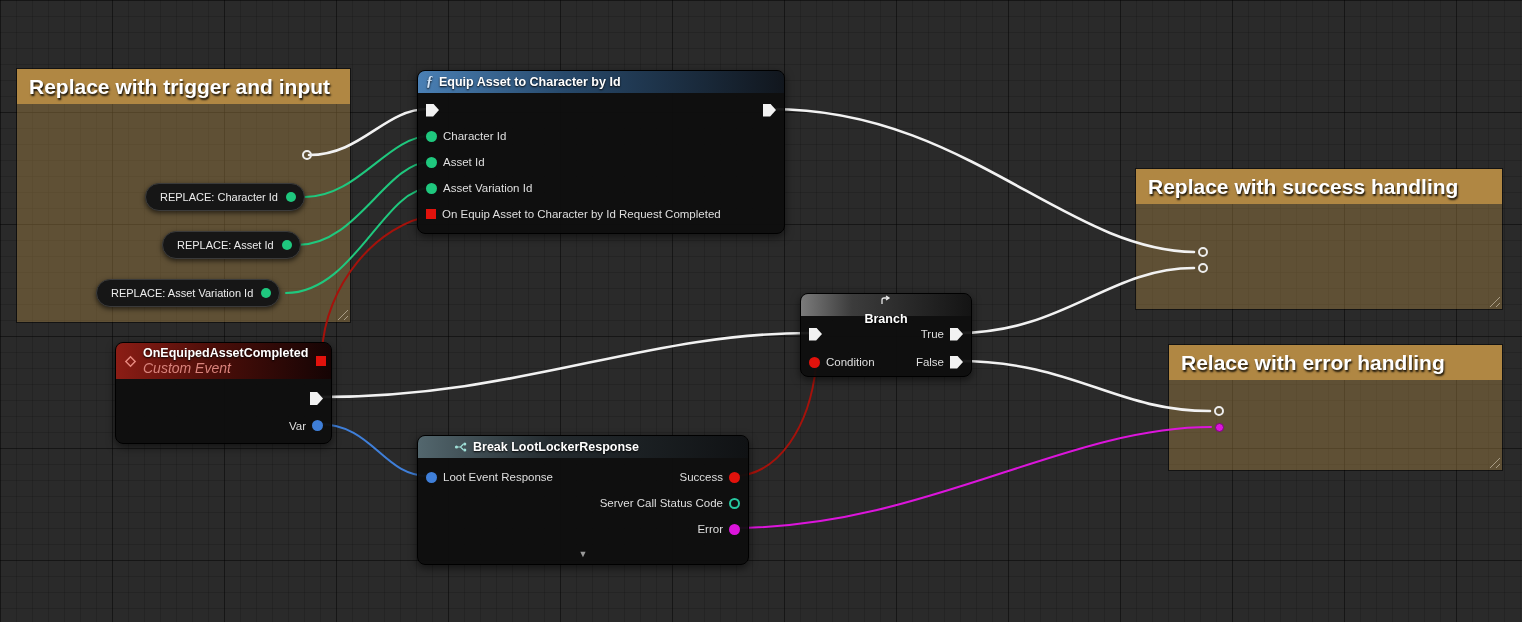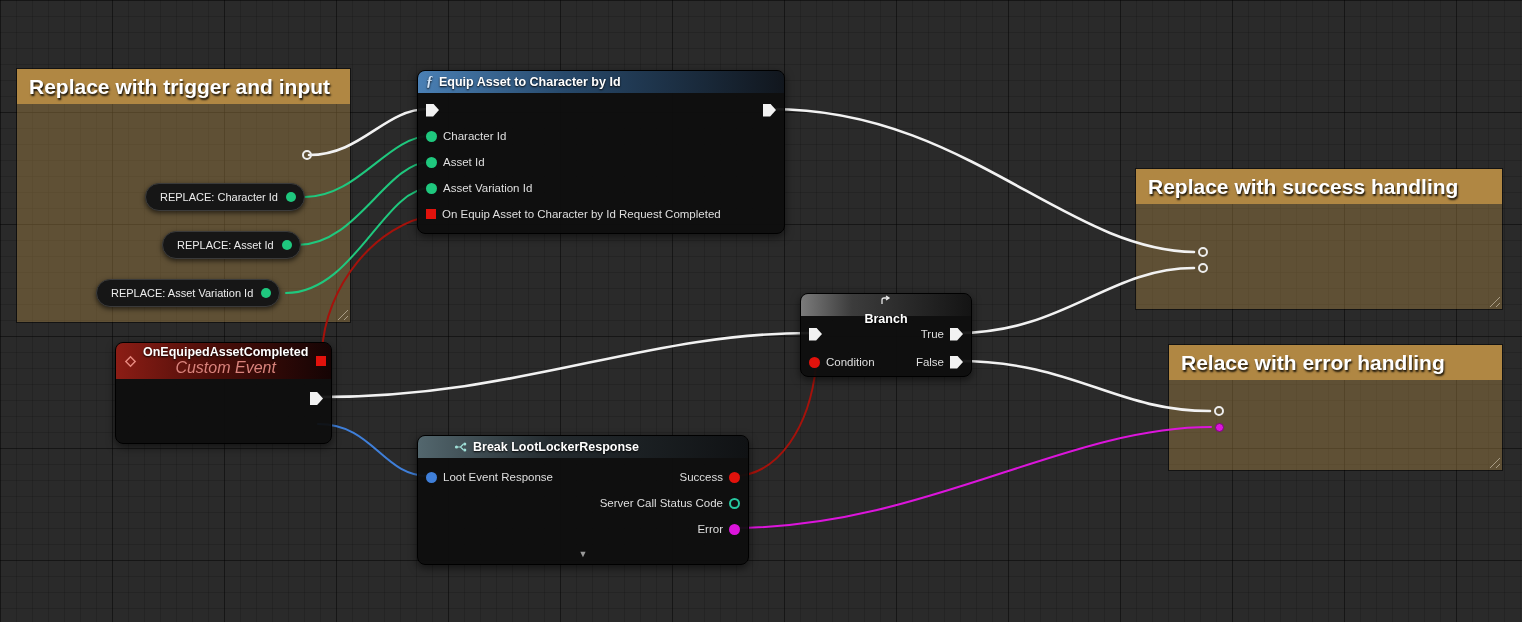--- a/index.html
+++ b/index.html
@@ -30,21 +30,21 @@
   .hdr-red{background:linear-gradient(90deg,#8c1d15 0%,#4c0e09 45%,#150404 100%);position:relative;height:36px;border-radius:7px 7px 0 0;}
   .hdr-gray{background:linear-gradient(90deg,#7b7b7b 0%,#3c3c3c 30%,#141414 100%);flex-direction:column;}
   .hdr-steel{background:linear-gradient(90deg,#53676e 0%,#242b2f 40%,#101214 100%);padding-left:36px;}
   .node-body{padding:4px 0 6px 0;}
   .row{display:flex;align-items:center;height:26px;padding:0 8px;gap:6px;font-size:11.5px;color:#dfdfdf;text-align:right;}
   .row.h28{height:28px;}
   .row.split{justify-content:space-between;gap:32px;}
   .row.right{justify-content:flex-end;}
   .grp{display:flex;align-items:center;gap:6px;}
   .titles{display:flex;flex-direction:column;line-height:1.15;}
-  .subtitle{font-weight:normal;font-style:italic;font-size:16px;color:#d9837c;text-shadow:none;text-align:center;}
+  .subtitle{font-weight:normal;font-style:italic;font-size:14px;color:#d9837c;text-shadow:none;}
   .fn-icon{font-family:"Liberation Serif",serif;font-style:italic;font-weight:bold;font-size:14px;color:#d5e6f8;}
   .collapse{position:absolute;left:0;right:0;bottom:3px;text-align:center;font-size:9px;color:#9a9a9a;height:14px;line-height:14px;}
   
   .pin{flex:none;display:inline-block;}
   .pin.exec{width:13px;height:13px;background:var(--exec,#f2f2f2);
     clip-path:polygon(0 0,55% 0,100% 50%,55% 100%,0 100%);}
   .pin.circ{width:11px;height:11px;border-radius:50%;box-sizing:border-box;}
   .pin.square{width:10px;height:10px;}
   .f-green{background:var(--green,#1fc87e);}
   .f-red{background:var(--red,#e2120c);}
@@ -169,20 +169,24 @@
       <span class="titles">
         <span>OnEquipedAssetCompleted</span>
         <span class="subtitle">Custom Event</span>
       </span>
       <span class="pin square f-red" style="position:absolute;right:5px;top:13px"></span>
     </div>
     <div class="node-body" style="padding-top:6px">
       <div class="row right" style="height:27px">
         <span class="pin exec"></span>
       </div>
+      <div class="row right" style="height:27px">
+        <span>Var</span>
+        <span class="pin circ f-blue"></span>
+      </div>
     </div>
   </div>
 
   <div class="node" style="left:800px;top:293px;width:170px;height:82px">
     <div class="node-header hdr-gray">
       <svg class="ico" width="12" height="12" viewBox="0 0 12 12">
         <path d="M2 10 V6 Q2 4 4 4 H8 M6 2 L9 4 L6 6" fill="none" stroke="#e8e8e8" stroke-width="1.3"></path>
       </svg>
       <span>Branch</span>
     </div>

